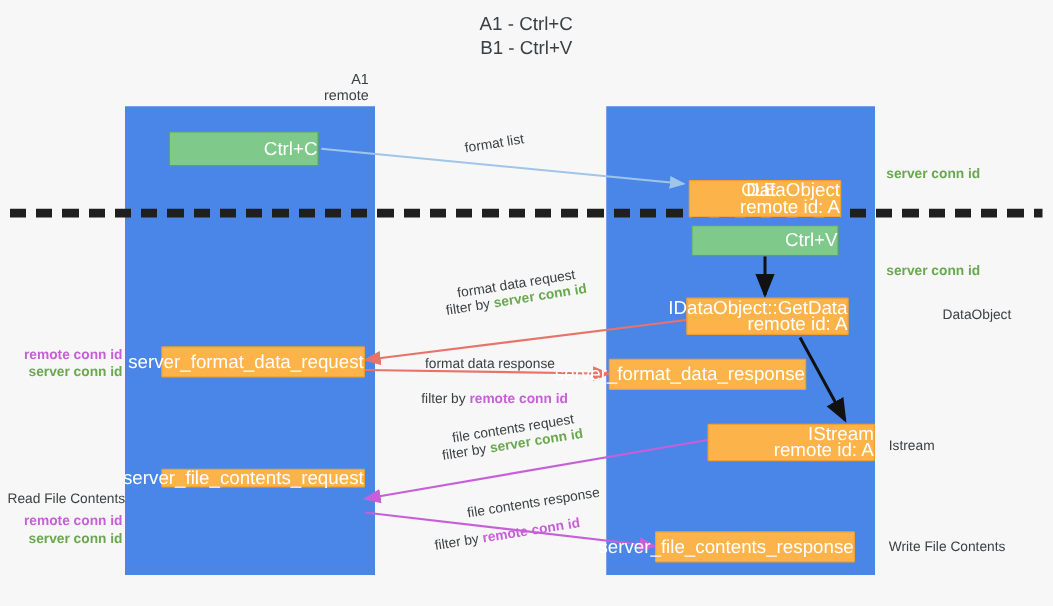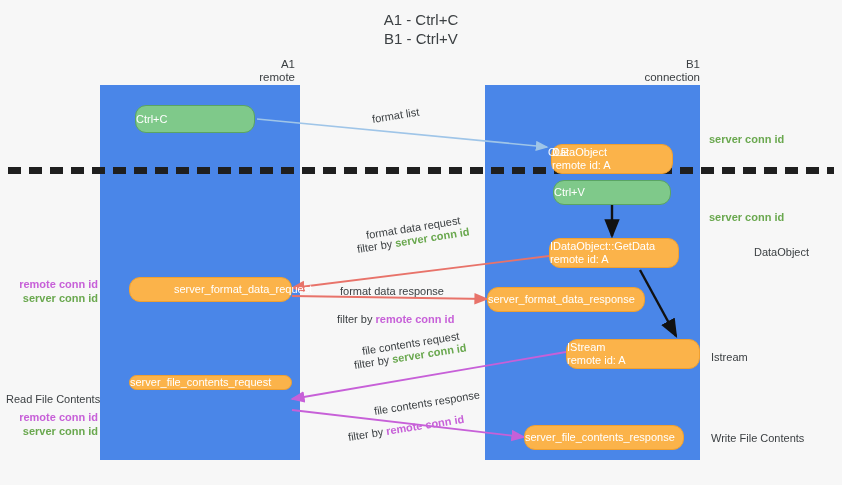--- a/index.html
+++ b/index.html
@@ -19,24 +19,24 @@
   .lane-head{
     text-align:right;font-size:11.5px;color:#3c4043;line-height:13px;
   }
   .lane-head .l1{display:block;}
   .lane-head .l2{display:block;}
 
   
   .box{
     box-sizing:border-box;
     display:flex;flex-direction:column;
-    align-items:flex-start;justify-content:center;
-    color:#fff;font-size:11px;line-height:13px;
+    align-items:flex-end;justify-content:center;
+    color:#fff;font-size:15px;line-height:13px;
     text-align:center;
-    border-radius:11px;
+    border-radius:1px;
   }
   .box.green{background:#7fc98a;border:1px solid #5aa463;}
   .box.orange{background:#fbb34a;border:1px solid #f0a030;}
   .box .ln{display:block;white-space:nowrap;}
 
   
   .overstrike{position:relative;display:inline-block;white-space:nowrap;}
   .overstrike .under{position:absolute;left:-4px;top:0;opacity:.95;letter-spacing:-1px;}
 
   
@@ -67,24 +67,20 @@
 
   <div class="abs title" style="left:0;top:10px;width:842px;">
     <div>A1 - Ctrl+C</div>
     <div>B1 - Ctrl+V</div>
   </div>
 
   <div class="abs lane-head" style="left:105px;top:58px;width:190px;">
     <span class="l1">A1</span>
     <span class="l2">remote</span>
   </div>
-  <div class="abs lane-head" style="left:490px;top:58px;width:210px;">
-    <span class="l1">B1</span>
-    <span class="l2">connection</span>
-  </div>
 
   <div class="abs lane" style="left:100px;top:85px;width:200px;height:375px;"></div>
   <div class="abs lane" style="left:485px;top:85px;width:215px;height:375px;"></div>
 
   <svg class="layer" viewBox="0 0 842 485">
     <defs>
       <marker id="ah-blue" markerWidth="9" markerHeight="9" refX="7" refY="3.2" orient="auto">
         <path d="M0,0 L8,3.2 L0,6.4 z" fill="#9fc5e8"></path>
       </marker>
       <marker id="ah-red" markerWidth="9" markerHeight="9" refX="7" refY="3.2" orient="auto">

